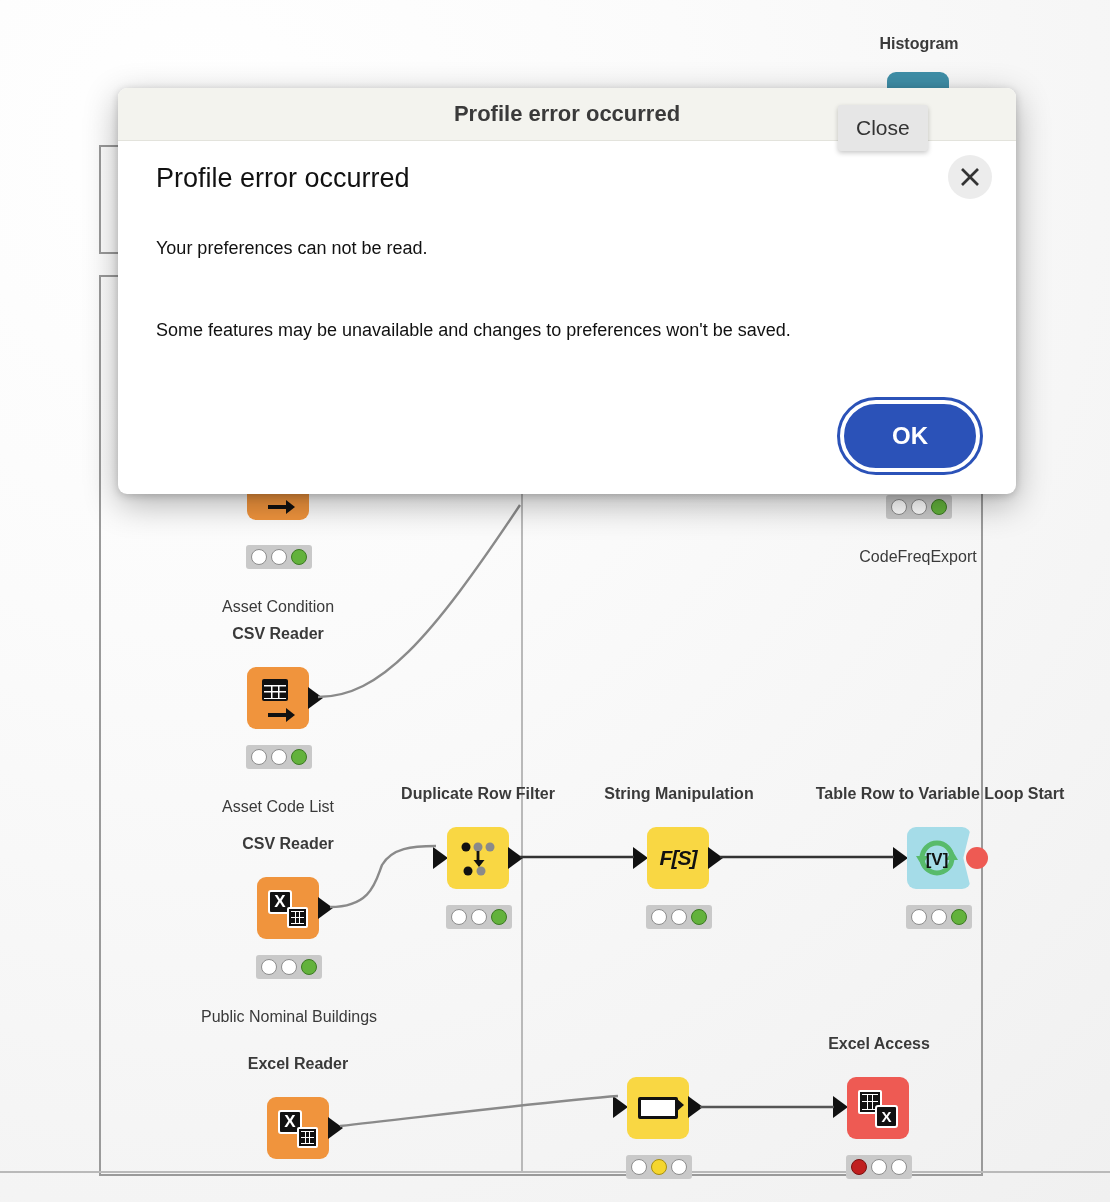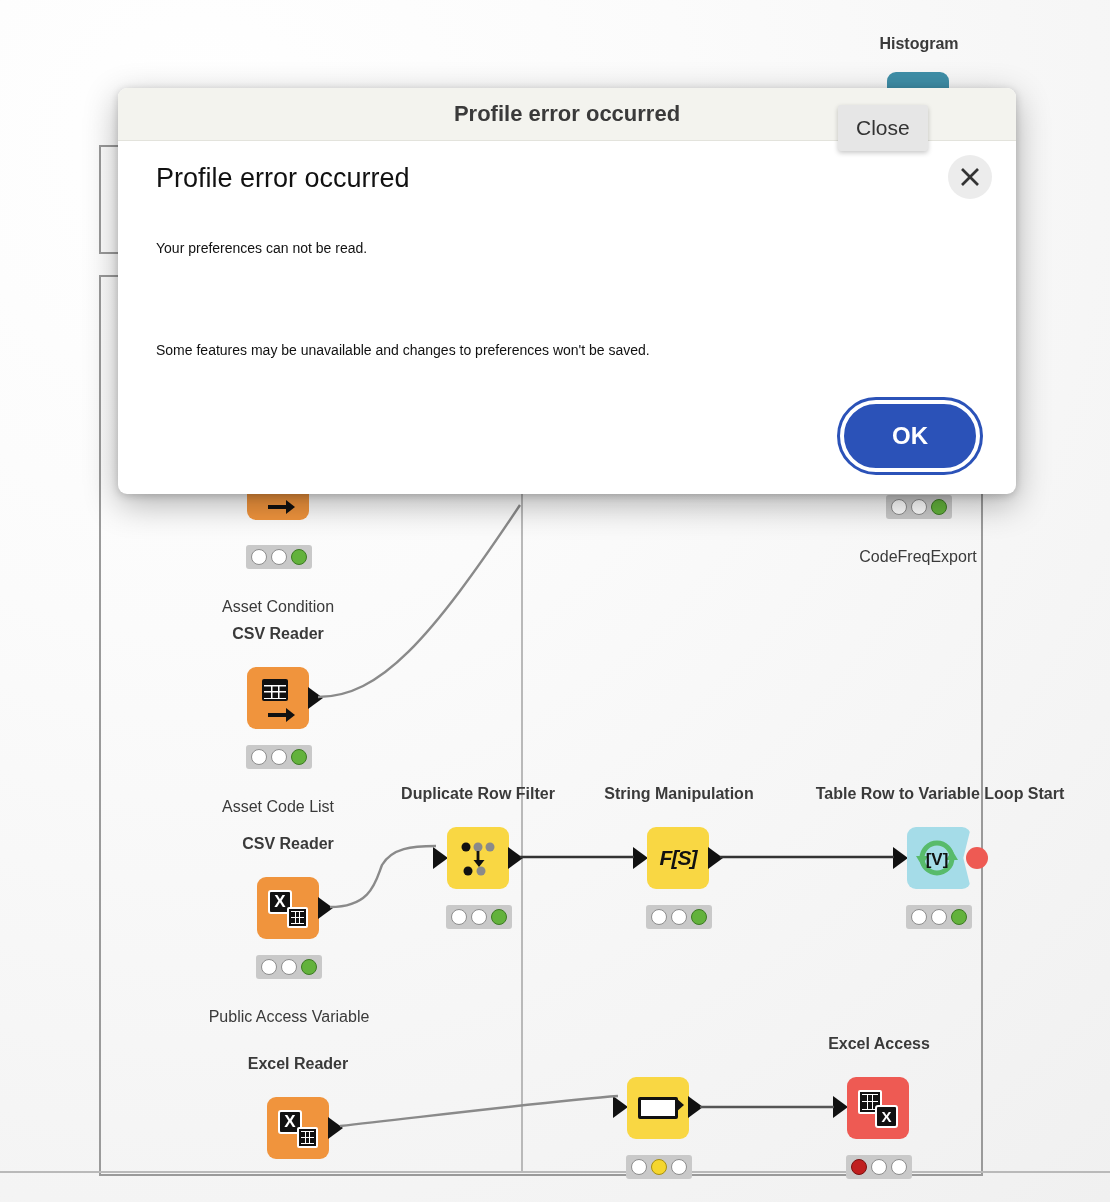--- a/index.html
+++ b/index.html
@@ -96,22 +96,22 @@
     overflow:visible;
   }
   #titlebar{
     height:52px;background:#f3f3ee;border-radius:9px 9px 0 0;
     display:flex;align-items:center;justify-content:center;
     border-bottom:1px solid #e3e3dc;
   }
   #titlebar .t{font-size:22px;font-weight:bold;color:#3a3a3a;}
   #dlgbody{position:relative;padding:22px 38px 0 38px;}
   #heading{font-size:27px;color:#111;margin:0 0 34px 0;font-weight:normal;}
-  .para{font-size:14px;color:#111;line-height:40px;margin:0;}
-  .para + .para{margin-top:62px;}
+  .para{font-size:18px;color:#111;line-height:40px;margin:0;}
+  .para + .para{margin-top:42px;}
   #closebtn{
     position:absolute;right:24px;top:14px;width:44px;height:44px;border-radius:50%;
     background:#ececec;display:flex;align-items:center;justify-content:center;
     cursor:pointer;border:none;
   }
   #closebtn svg{display:block;}
   #tooltip{
     position:absolute;left:838px;top:105px;background:#e6e6e6;
     color:#333;font-size:21px;padding:11px 18px;border-radius:3px;
     box-shadow:0 2px 5px rgba(0,0,0,.22);white-space:nowrap;
@@ -181,21 +181,21 @@
         <div class="g-x">X</div>
         <div class="g-minigrid"></div>
       </div>
     </div>
     <div class="port" style="left:318px;top:897px;"></div>
     <div class="status" style="left:256px;top:955px;">
       <span class="led"></span>
       <span class="led"></span>
       <span class="led green"></span>
     </div>
-    <div class="nlabel plain" style="left:158px;top:1005px;width:262px;">Public Access Variable</div>
+    <div class="nlabel plain" style="left:158px;top:1005px;width:262px;">Public Nominal Buildings</div>
     <div class="nlabel bold" style="left:198px;top:1052px;width:200px;">Excel Reader</div>
 
     <div class="node orange" style="left:267px;top:1097px;">
       <div class="glyph">
         <div class="g-x">X</div>
         <div class="g-minigrid"></div>
       </div>
     </div>
     <div class="port" style="left:328px;top:1117px;"></div>
 

